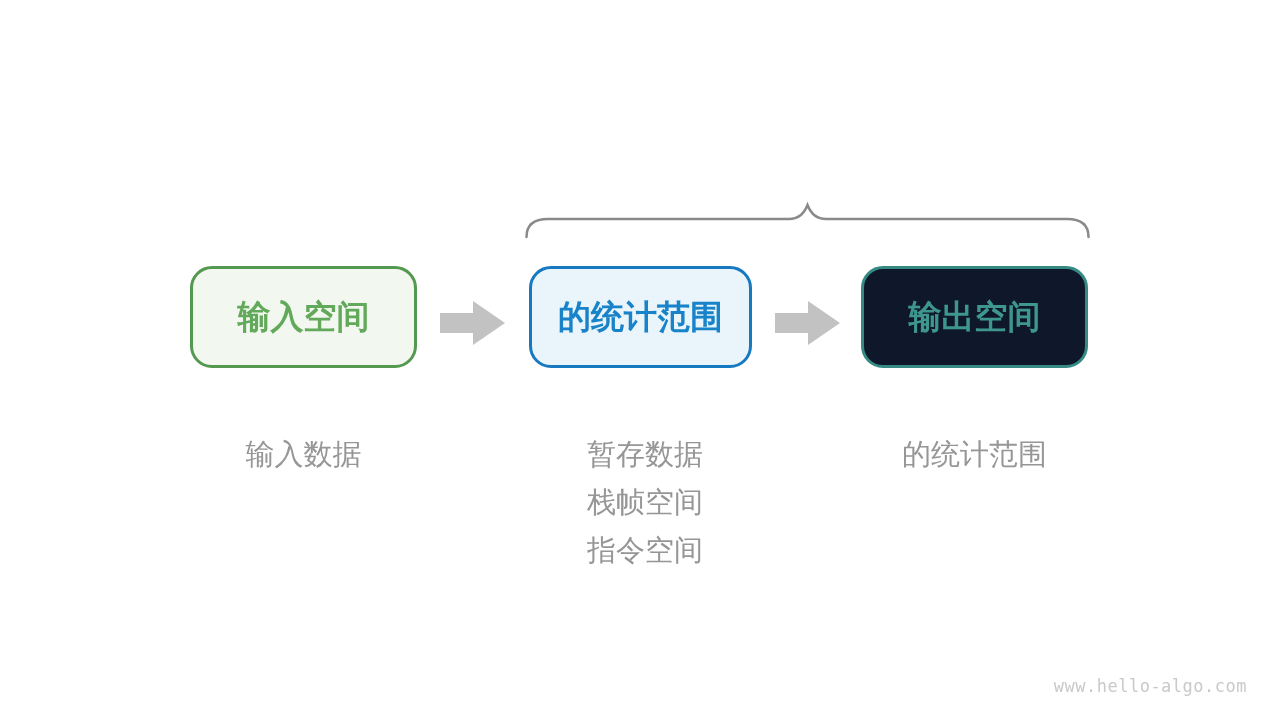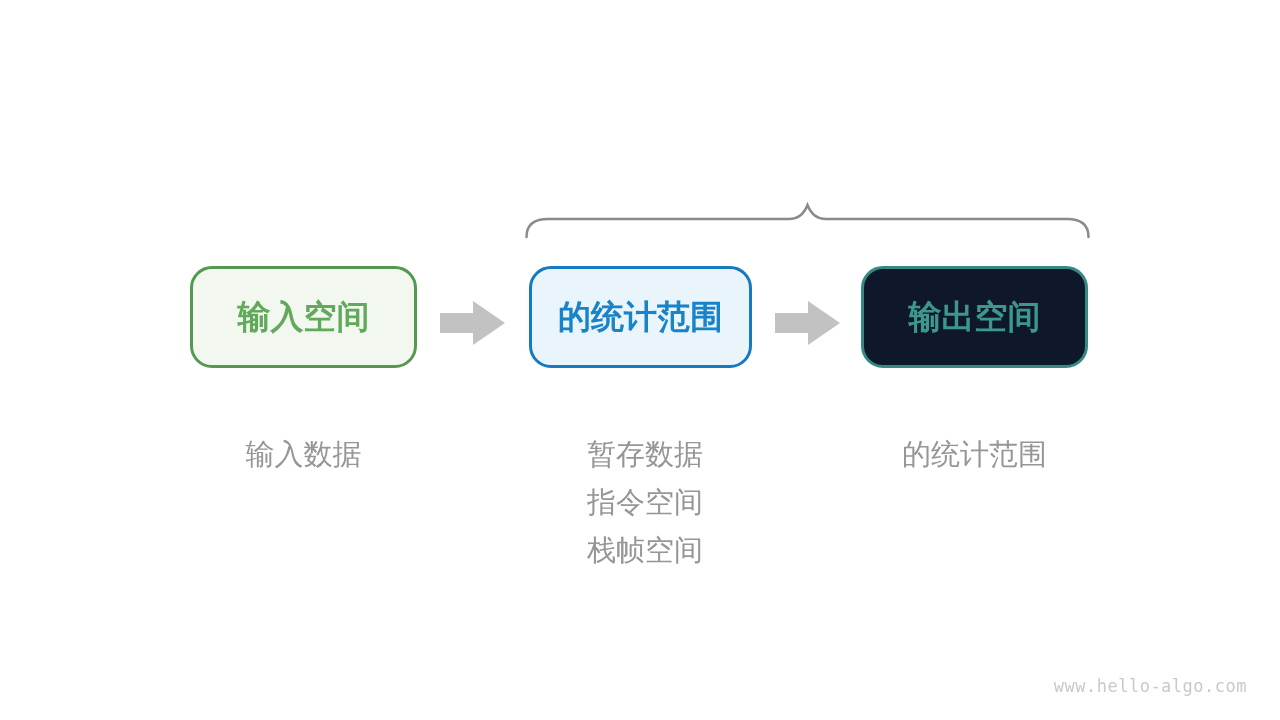--- a/index.html
+++ b/index.html
@@ -100,21 +100,21 @@
   </svg>
 
   <div class="box box-output" style="border-color: rgb(53, 139, 132); background-color: #0f172a; color: rgb(62, 151, 140);">
     <span>输出空间</span>
   </div>
 
   <div class="caption caption-input" style="color: rgb(150, 150, 150);">输入数据</div>
 
   <div class="caption caption-temp" style="color: rgb(150, 150, 150);">
     <div>暂存数据</div>
+    <div>栈帧空间</div>
     <div>指令空间</div>
-    <div>栈帧空间</div>
   </div>
 
   <div class="caption caption-output" style="color: rgb(150, 150, 150);">的统计范围</div>
 
   <div class="watermark" style="color: rgb(201, 201, 201);">www.hello-algo.com</div>
 
 </div>
 
 </body></html>

